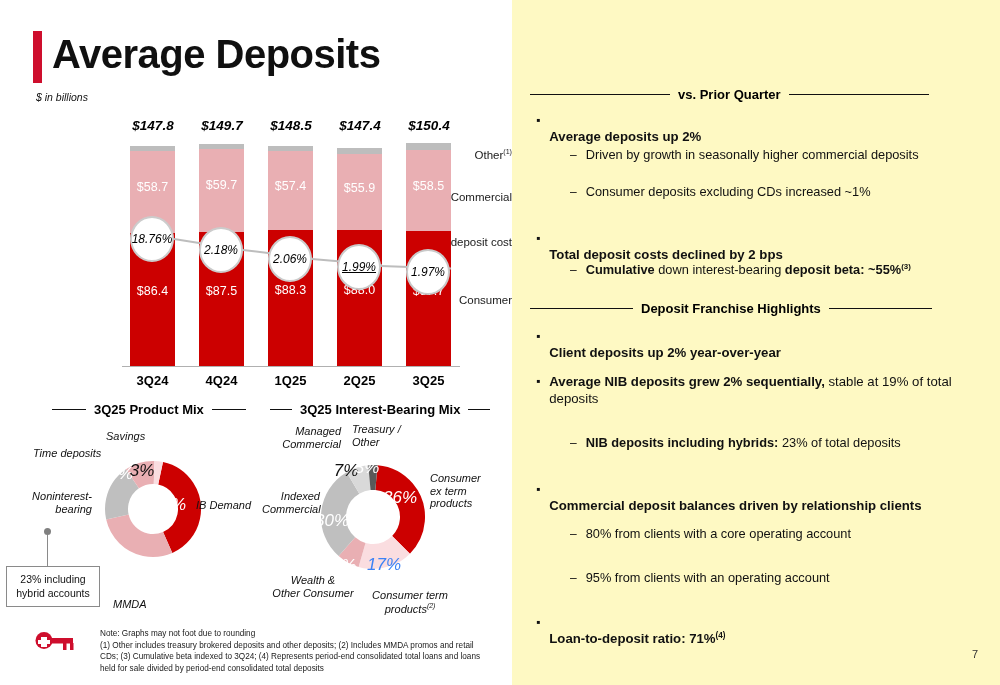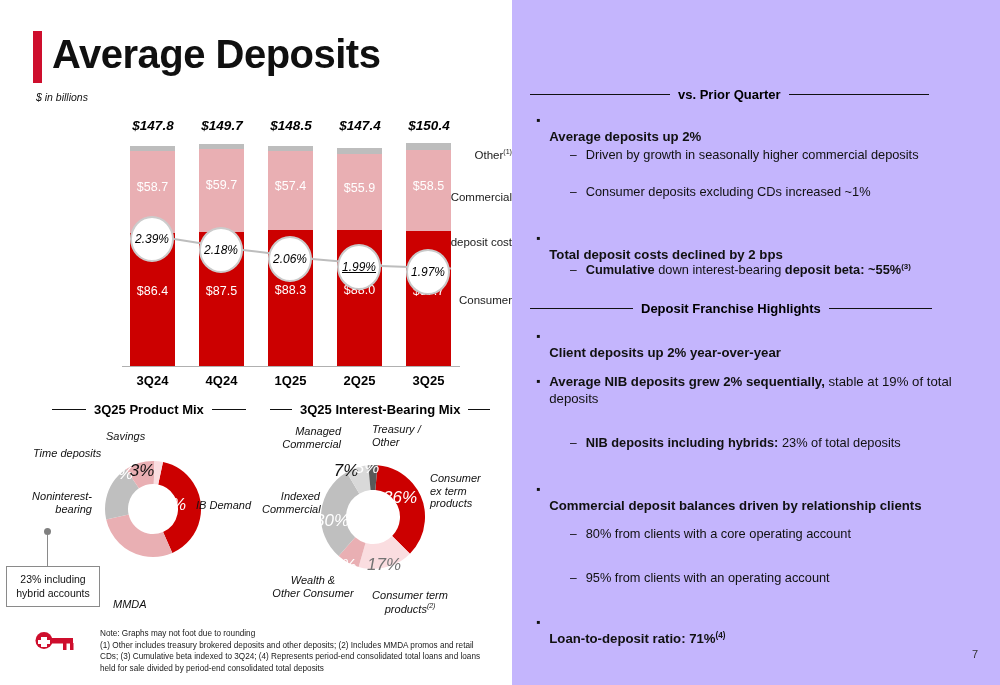--- a/index.html
+++ b/index.html
@@ -55,21 +55,21 @@
     padding: 6px 5px; width: 94px;
   }
   .callout-line { position: absolute; width: 1.4px; background: #8a8a8a; }
   .callout-dot { position: absolute; width: 7px; height: 7px; border-radius: 50%; background: #808080; }
 
   
   .footnote { position: absolute; left: 100px; top: 628px; width: 400px; font-size: 8.2px; line-height: 1.42; color: #1a1a1a; }
   .key-logo { position: absolute; left: 32px; top: 629px; width: 46px; height: 26px; }
 
   
-  .right-panel { position: absolute; left: 512px; top: 0; width: 488px; height: 685px; background: #c4b5fd; }
+  .right-panel { position: absolute; left: 512px; top: 0; width: 488px; height: 685px; background: #fef9c3; }
   .bullet-row { position: absolute; display: flex; gap: 9px; }
   .b-marker { font-size: 12px; line-height: 1.25; color: #111; flex: 0 0 auto; padding-top: 1px; }
   .b-text { font-size: 13.2px; line-height: 1.32; color: #111; }
   .b-text.bold { font-weight: bold; margin-top: 16px; }
   .b-sub { font-size: 12.8px; line-height: 1.32; color: #111; }
   .page-num { position: absolute; right: 22px; top: 648px; font-size: 11px; color: #333; }
   sup { font-size: 0.62em; vertical-align: super; }
 </style>
 </head>
 <body>
@@ -143,21 +143,21 @@
         <div class="seg seg-cons" style="height:135px">
           <div class="seg-val" style="top:53px">$87.7</div>
         </div>
       </div>
 
       <div class="cost-line" style="left:174px; top:120px; width:70px; transform:rotate(9deg);"></div>
       <div class="cost-line" style="left:243px; top:131px; width:70px; transform:rotate(7deg);"></div>
       <div class="cost-line" style="left:312px; top:140px; width:70px; transform:rotate(5deg);"></div>
       <div class="cost-line" style="left:381px; top:147px; width:70px; transform:rotate(2deg);"></div>
 
-      <div class="cost-bubble" style="left:130px; top:98px;">2.39%</div>
+      <div class="cost-bubble" style="left:130px; top:98px;">18.76%</div>
       <div class="cost-bubble" style="left:199px; top:109px;">2.18%</div>
       <div class="cost-bubble" style="left:268px; top:118px;">2.06%</div>
       <div class="cost-bubble" style="left:337px; top:126px; border-color:#c9c9c9;text-decoration:underline;">1.99%</div>
       <div class="cost-bubble" style="left:406px; top:131px; border-color:#c9c9c9;">1.97%</div>
 
       <div class="xaxis-line"></div>
       <div class="xtick" style="left:130px">3Q24</div>
       <div class="xtick" style="left:199px">4Q24</div>
       <div class="xtick" style="left:268px">1Q25</div>
       <div class="xtick" style="left:337px">2Q25</div>
@@ -227,31 +227,31 @@
 
           <circle r="39.5" fill="none" stroke="#BFBFBF" stroke-width="25" stroke-dasharray="74.46 173.73" stroke-dashoffset="-148.91" transform="rotate(-85)"></circle>
 
           <circle r="39.5" fill="none" stroke="#D9D9D9" stroke-width="25" stroke-dasharray="17.37 230.82" stroke-dashoffset="-223.37" transform="rotate(-85)"></circle>
 
           <circle r="39.5" fill="none" stroke="#595959" stroke-width="25" stroke-dasharray="7.45 240.74" stroke-dashoffset="-240.74" transform="rotate(-85)"></circle>
         </g>
       </svg>
     </div>
     <div class="donut-pct" style="left:383px; top:488px; width:30px; color:#ffffff;">36%</div>
-    <div class="donut-pct" style="left:367px; top:555px; width:30px; color:#737373;">17%</div>
+    <div class="donut-pct" style="left:367px; top:555px; width:30px; color:#3b82f6;">17%</div>
     <div class="donut-pct" style="left:331px; top:556px; width:26px; color:#ffffff;">7%</div>
     <div class="donut-pct" style="left:315px; top:511px; width:30px; color:#ffffff;">30%</div>
     <div class="donut-pct" style="left:333px; top:461px; width:26px; color:#111111;">7%</div>
     <div class="donut-pct" style="left:354px; top:458px; width:26px; color:#ffffff;">3%</div>
 
     <div class="donut-label" style="left:273px; top:425px; width:68px; text-align:right;">
       <span>Managed</span><br>
       <span>Commercial</span>
     </div>
-    <div class="donut-label" style="left:372px; top:423px;">
+    <div class="donut-label" style="left:352px; top:423px;">
       <span>Treasury /</span><br>
       <span>Other</span>
     </div>
     <div class="donut-label" style="left:262px; top:490px; width:58px; text-align:right;">
       <span>Indexed</span><br>
       <span>Commercial</span>
     </div>
     <div class="donut-label" style="left:268px; top:574px; width:90px; text-align:center;">
       <span>Wealth &amp;</span><br>
       <span>Other Consumer</span>

